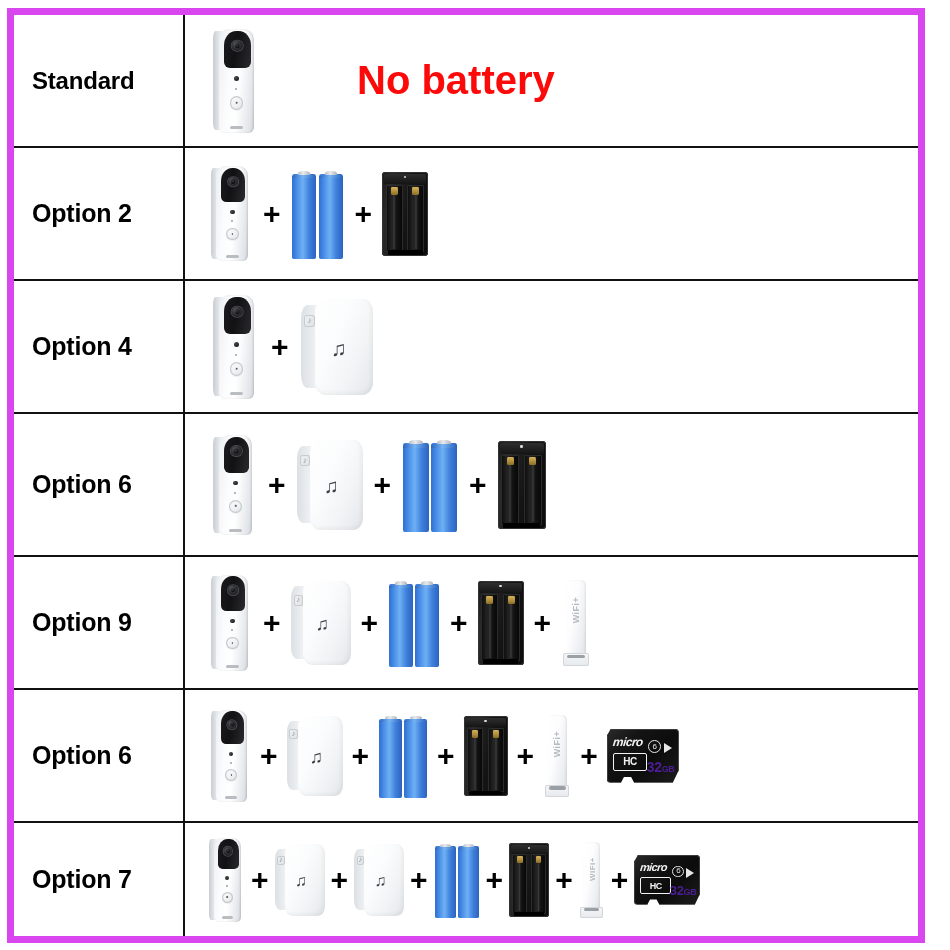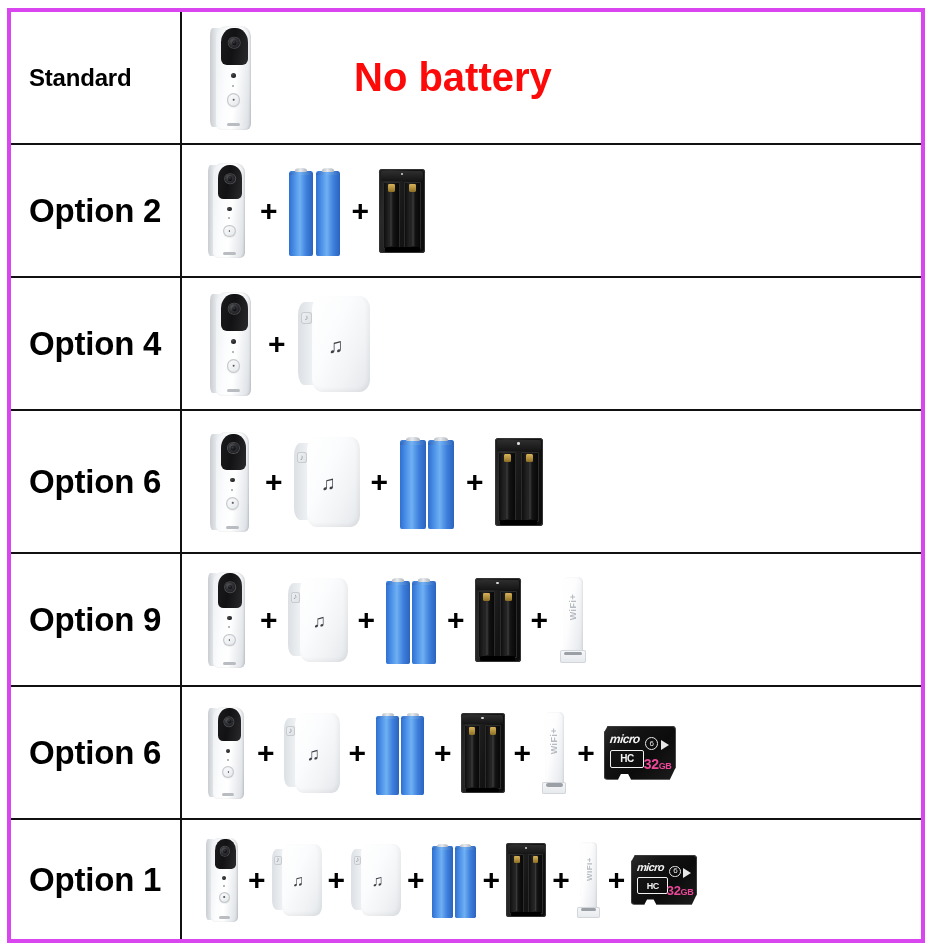--- a/index.html
+++ b/index.html
@@ -4,21 +4,21 @@
 <style>
   html,body{margin:0;padding:0;background:#fff;}
   body{
     width:950px;height:950px;overflow:hidden;
     font-family:"Liberation Sans","DejaVu Sans",sans-serif;
     -webkit-font-smoothing:antialiased;
   }
   #table{
     position:absolute;left:7px;top:8px;
     width:918px;height:935px;
-    border:4px solid #d946ef;
+    border:7px solid #d946ef;
     box-sizing:border-box;
     display:flex;flex-direction:column;
     background:#fff;
   }
   .row{
     display:flex;flex-direction:row;
     border-bottom:2px solid #111;
     box-sizing:border-box;
     min-height:0;
   }
@@ -32,21 +32,21 @@
   .r6{flex:1 1 auto;}
 
   .label-cell{
     flex:0 0 171px;
     border-right:2px solid #111;
     display:flex;align-items:center;
     box-sizing:border-box;
     padding-left:18px;
   }
   .label-txt{
-    font-size:33px;font-weight:bold;color:#000;
+    font-size:25px;font-weight:bold;color:#000;
     letter-spacing:-0.2px;white-space:nowrap;
   }
   .r0 .label-txt{font-size:24px;}
   .items-cell{
     flex:1 1 auto;
     display:flex;flex-direction:row;align-items:center;
     box-sizing:border-box;
     padding-left:28px;
     overflow:hidden;
   }
@@ -256,21 +256,21 @@
   }
   .sd-tri{
     position:absolute;left:79%;top:27%;
     width:0;height:0;
     border-left:8px solid #e8e8e8;
     border-top:5px solid transparent;
     border-bottom:5px solid transparent;
   }
   .sd-cap{
     position:absolute;right:6%;bottom:16%;
-    font-size:14px;font-weight:bold;color:#ec4899;
+    font-size:14px;font-weight:bold;color:#4c1d95;
     letter-spacing:-0.4px;line-height:1;
   }
   .sd-cap small{font-size:9px;}
 </style>
 </head>
 <body>
 
 <div id="table">
     <div class="row r0">
       <div class="label-cell">
@@ -573,21 +573,21 @@
           <div class="sd-micro" style="font-size: 12px;">micro</div>
           <div class="sd-logo" style="font-size: 10px;">HC</div>
           <div class="sd-class" style="font-size: 8px;">6</div>
           <div class="sd-tri"></div>
           <div class="sd-cap" style="font-size: 14px;">32<small>GB</small></div>
         </div>
       </div>
     </div>
     <div class="row r6">
       <div class="label-cell">
-        <span class="label-txt">Option 1</span>
+        <span class="label-txt">Option 7</span>
       </div>
       <div class="items-cell" style="padding-left: 24px;">
         <div class="item doorbell" style="width: 36px; height: 84px;">
           <div class="db-side"></div>
           <div class="db-body"></div>
           <div class="db-cam">
             <div class="db-lens-o">
               <div class="db-lens-i"></div>
             </div>
           </div>

